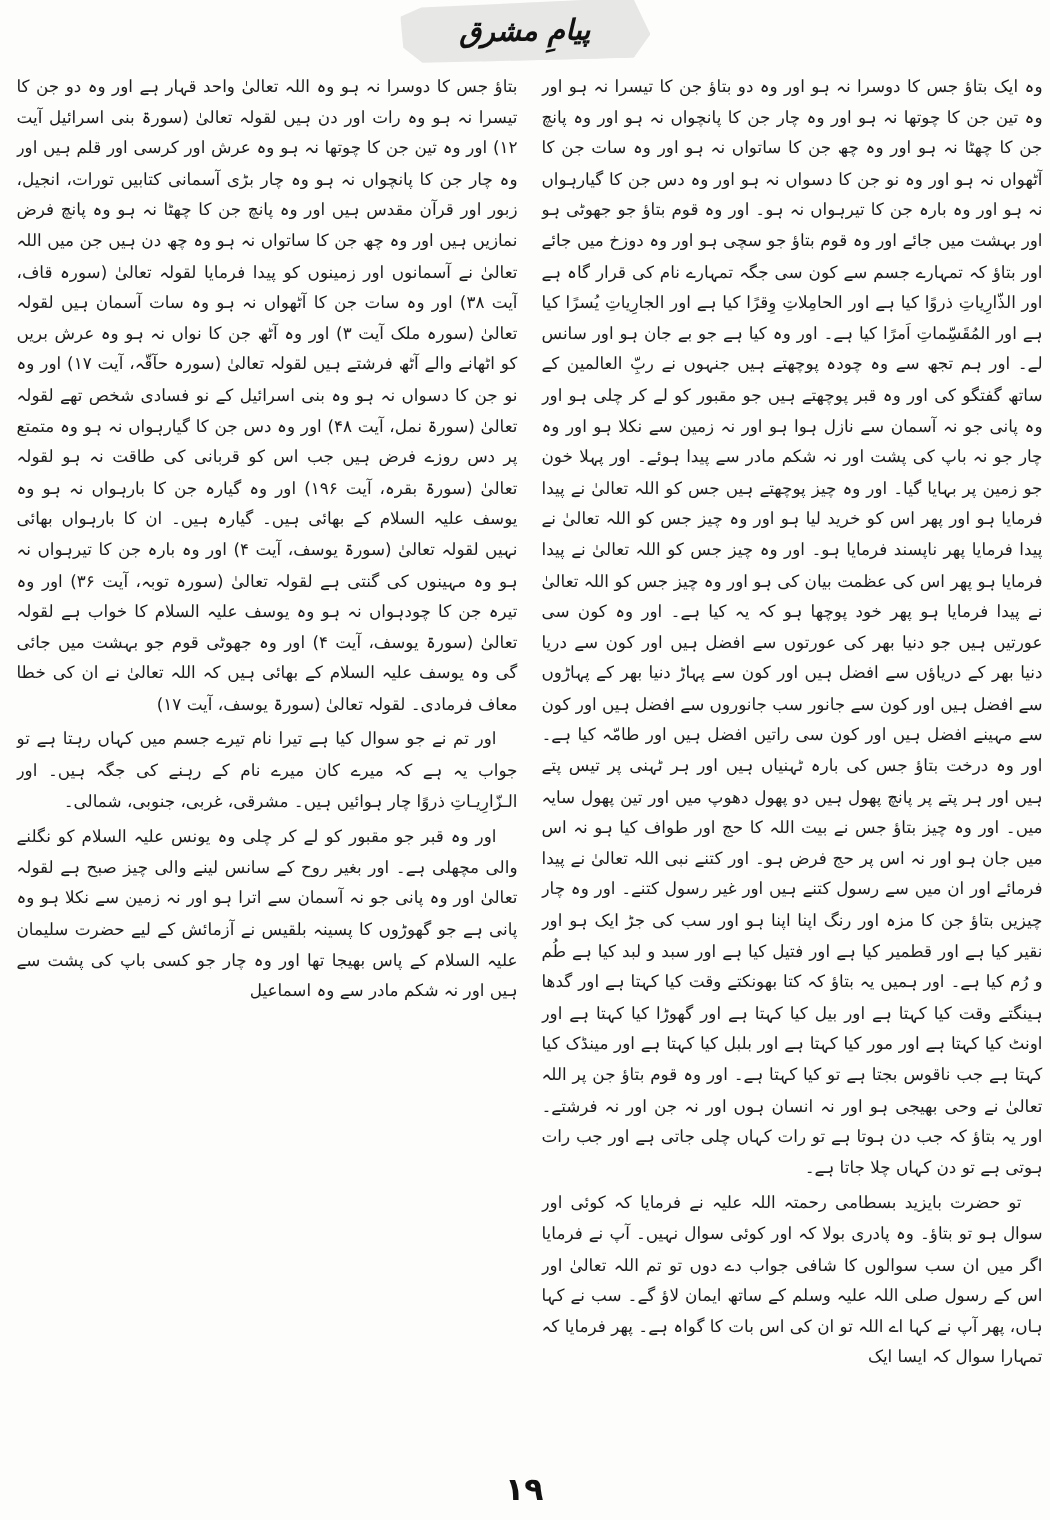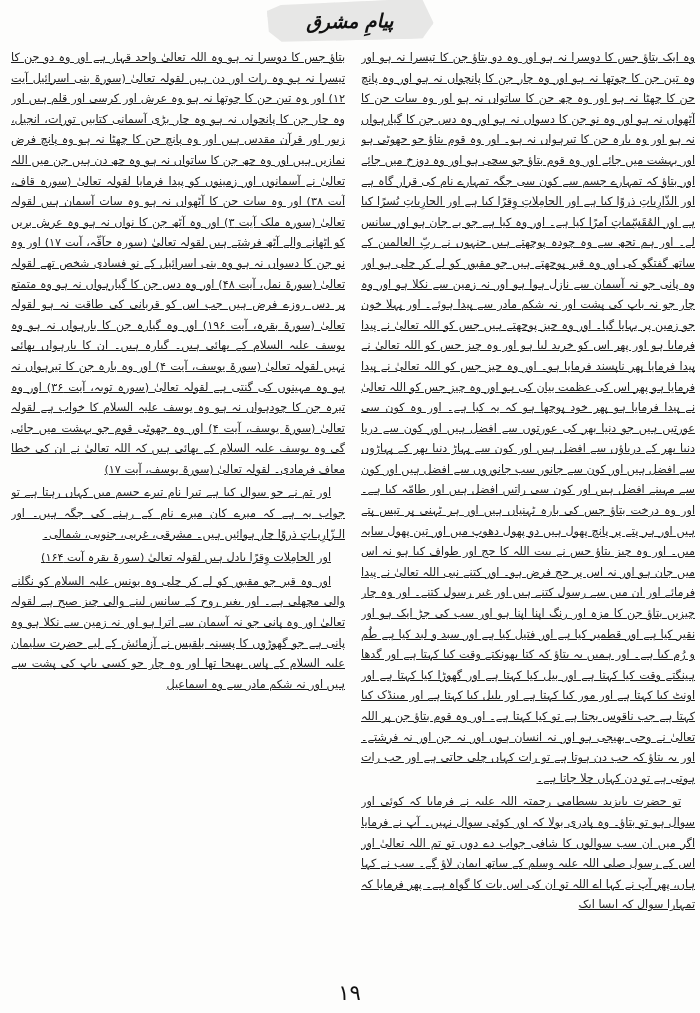--- a/index.html
+++ b/index.html
@@ -58,31 +58,31 @@
     height:914px;
     overflow:hidden;
     text-align:justify;
     text-justify:inter-word;
     font-size:11.2px;
     line-height:20.6px;
     color:#1c1c1c;
   }
   .col p{
     margin:0 0 3px 0;
-    text-decoration:underline;
   }
   .col p.indent{
     text-indent:14px;
   }
   
   .footer{
     position:absolute;
     bottom:8px;
     left:0;right:1px;
     text-align:center;
+    font-weight:bold;
   }
   .page-number{
     font-size:21px;
     letter-spacing:2px;
     color:#111;
   }
 </style>
 </head>
 <body>
 
@@ -97,21 +97,20 @@
   <div class="columns">
 
     <div class="col">
       <p>وہ ایک بتاؤ جس کا دوسرا نہ ہو اور وہ دو بتاؤ جن کا تیسرا نہ ہو اور وہ تین جن کا چوتھا نہ ہو اور وہ چار جن کا پانچواں نہ ہو اور وہ پانچ جن کا چھٹا نہ ہو اور وہ چھ جن کا ساتواں نہ ہو اور وہ سات جن کا آٹھواں نہ ہو اور وہ نو جن کا دسواں نہ ہو اور وہ دس جن کا گیارہواں نہ ہو اور وہ بارہ جن کا تیرہواں نہ ہو۔ اور وہ قوم بتاؤ جو جھوٹی ہو اور بہشت میں جائے اور وہ قوم بتاؤ جو سچی ہو اور وہ دوزخ میں جائے اور بتاؤ کہ تمہارے جسم سے کون سی جگہ تمہارے نام کی قرار گاہ ہے اور الذّارِیاتِ ذروًا کیا ہے اور الحامِلاتِ وِقرًا کیا ہے اور الجارِیاتِ یُسرًا کیا ہے اور المُقَسِّماتِ اَمرًا کیا ہے۔ اور وہ کیا ہے جو بے جان ہو اور سانس لے۔ اور ہم تجھ سے وہ چودہ پوچھتے ہیں جنہوں نے ربِّ العالمین کے ساتھ گفتگو کی اور وہ قبر پوچھتے ہیں جو مقبور کو لے کر چلی ہو اور وہ پانی جو نہ آسمان سے نازل ہوا ہو اور نہ زمین سے نکلا ہو اور وہ چار جو نہ باپ کی پشت اور نہ شکم مادر سے پیدا ہوئے۔ اور پہلا خون جو زمین پر بہایا گیا۔ اور وہ چیز پوچھتے ہیں جس کو اللہ تعالیٰ نے پیدا فرمایا ہو اور پھر اس کو خرید لیا ہو اور وہ چیز جس کو اللہ تعالیٰ نے پیدا فرمایا پھر ناپسند فرمایا ہو۔ اور وہ چیز جس کو اللہ تعالیٰ نے پیدا فرمایا ہو پھر اس کی عظمت بیان کی ہو اور وہ چیز جس کو اللہ تعالیٰ نے پیدا فرمایا ہو پھر خود پوچھا ہو کہ یہ کیا ہے۔ اور وہ کون سی عورتیں ہیں جو دنیا بھر کی عورتوں سے افضل ہیں اور کون سے دریا دنیا بھر کے دریاؤں سے افضل ہیں اور کون سے پہاڑ دنیا بھر کے پہاڑوں سے افضل ہیں اور کون سے جانور سب جانوروں سے افضل ہیں اور کون سے مہینے افضل ہیں اور کون سی راتیں افضل ہیں اور طامّہ کیا ہے۔ اور وہ درخت بتاؤ جس کی بارہ ٹہنیاں ہیں اور ہر ٹہنی پر تیس پتے ہیں اور ہر پتے پر پانچ پھول ہیں دو پھول دھوپ میں اور تین پھول سایہ میں۔ اور وہ چیز بتاؤ جس نے بیت اللہ کا حج اور طواف کیا ہو نہ اس میں جان ہو اور نہ اس پر حج فرض ہو۔ اور کتنے نبی اللہ تعالیٰ نے پیدا فرمائے اور ان میں سے رسول کتنے ہیں اور غیر رسول کتنے۔ اور وہ چار چیزیں بتاؤ جن کا مزہ اور رنگ اپنا اپنا ہو اور سب کی جڑ ایک ہو اور نقیر کیا ہے اور قطمیر کیا ہے اور فتیل کیا ہے اور سبد و لبد کیا ہے طُم و رُم کیا ہے۔ اور ہمیں یہ بتاؤ کہ کتا بھونکتے وقت کیا کہتا ہے اور گدھا ہینگتے وقت کیا کہتا ہے اور بیل کیا کہتا ہے اور گھوڑا کیا کہتا ہے اور اونٹ کیا کہتا ہے اور مور کیا کہتا ہے اور بلبل کیا کہتا ہے اور مینڈک کیا کہتا ہے جب ناقوس بجتا ہے تو کیا کہتا ہے۔ اور وہ قوم بتاؤ جن پر اللہ تعالیٰ نے وحی بھیجی ہو اور نہ انسان ہوں اور نہ جن اور نہ فرشتے۔ اور یہ بتاؤ کہ جب دن ہوتا ہے تو رات کہاں چلی جاتی ہے اور جب رات ہوتی ہے تو دن کہاں چلا جاتا ہے۔</p>
       <p class="indent">تو حضرت بایزید بسطامی رحمتہ اللہ علیہ نے فرمایا کہ کوئی اور سوال ہو تو بتاؤ۔ وہ پادری بولا کہ اور کوئی سوال نہیں۔ آپ نے فرمایا اگر میں ان سب سوالوں کا شافی جواب دے دوں تو تم اللہ تعالیٰ اور اس کے رسول صلی اللہ علیہ وسلم کے ساتھ ایمان لاؤ گے۔ سب نے کہا ہاں، پھر آپ نے کہا اے اللہ تو ان کی اس بات کا گواہ ہے۔ پھر فرمایا کہ تمہارا سوال کہ ایسا ایک</p>
     </div>
 
     <div class="col">
       <p>بتاؤ جس کا دوسرا نہ ہو وہ اللہ تعالیٰ واحد قہار ہے اور وہ دو جن کا تیسرا نہ ہو وہ رات اور دن ہیں لقولہ تعالیٰ (سورۃ بنی اسرائیل آیت ۱۲) اور وہ تین جن کا چوتھا نہ ہو وہ عرش اور کرسی اور قلم ہیں اور وہ چار جن کا پانچواں نہ ہو وہ چار بڑی آسمانی کتابیں تورات، انجیل، زبور اور قرآن مقدس ہیں اور وہ پانچ جن کا چھٹا نہ ہو وہ پانچ فرض نمازیں ہیں اور وہ چھ جن کا ساتواں نہ ہو وہ چھ دن ہیں جن میں اللہ تعالیٰ نے آسمانوں اور زمینوں کو پیدا فرمایا لقولہ تعالیٰ (سورہ قاف، آیت ۳۸) اور وہ سات جن کا آٹھواں نہ ہو وہ سات آسمان ہیں لقولہ تعالیٰ (سورہ ملک آیت ۳) اور وہ آٹھ جن کا نواں نہ ہو وہ عرش بریں کو اٹھانے والے آٹھ فرشتے ہیں لقولہ تعالیٰ (سورہ حآقّہ، آیت ۱۷) اور وہ نو جن کا دسواں نہ ہو وہ بنی اسرائیل کے نو فسادی شخص تھے لقولہ تعالیٰ (سورۃ نمل، آیت ۴۸) اور وہ دس جن کا گیارہواں نہ ہو وہ متمتع پر دس روزے فرض ہیں جب اس کو قربانی کی طاقت نہ ہو لقولہ تعالیٰ (سورۃ بقرہ، آیت ۱۹۶) اور وہ گیارہ جن کا بارہواں نہ ہو وہ یوسف علیہ السلام کے بھائی ہیں۔ گیارہ ہیں۔ ان کا بارہواں بھائی نہیں لقولہ تعالیٰ (سورۃ یوسف، آیت ۴) اور وہ بارہ جن کا تیرہواں نہ ہو وہ مہینوں کی گنتی ہے لقولہ تعالیٰ (سورہ توبہ، آیت ۳۶) اور وہ تیرہ جن کا چودہواں نہ ہو وہ یوسف علیہ السلام کا خواب ہے لقولہ تعالیٰ (سورۃ یوسف، آیت ۴) اور وہ جھوٹی قوم جو بہشت میں جائی گی وہ یوسف علیہ السلام کے بھائی ہیں کہ اللہ تعالیٰ نے ان کی خطا معاف فرمادی۔ لقولہ تعالیٰ (سورۃ یوسف، آیت ۱۷)</p>
       <p class="indent">اور تم نے جو سوال کیا ہے تیرا نام تیرے جسم میں کہاں رہتا ہے تو جواب یہ ہے کہ میرے کان میرے نام کے رہنے کی جگہ ہیں۔ اور الـزّارِیـاتِ ذروًا چار ہوائیں ہیں۔ مشرقی، غربی، جنوبی، شمالی۔</p>
-      <p class="indent">اور الحامِلات وِقرًا بادل ہیں لقولہ تعالیٰ (سورۃ بقرہ آیت ۱۶۴)</p>
       <p class="indent">اور وہ قبر جو مقبور کو لے کر چلی وہ یونس علیہ السلام کو نگلنے والی مچھلی ہے۔ اور بغیر روح کے سانس لینے والی چیز صبح ہے لقولہ تعالیٰ اور وہ پانی جو نہ آسمان سے اترا ہو اور نہ زمین سے نکلا ہو وہ پانی ہے جو گھوڑوں کا پسینہ بلقیس نے آزمائش کے لیے حضرت سلیمان علیہ السلام کے پاس بھیجا تھا اور وہ چار جو کسی باپ کی پشت سے ہیں اور نہ شکم مادر سے وہ اسماعیل</p>
     </div>
 
   </div>
 
   <div class="footer">
     <span class="page-number">۱۹</span>
   </div>
 
 </div>

